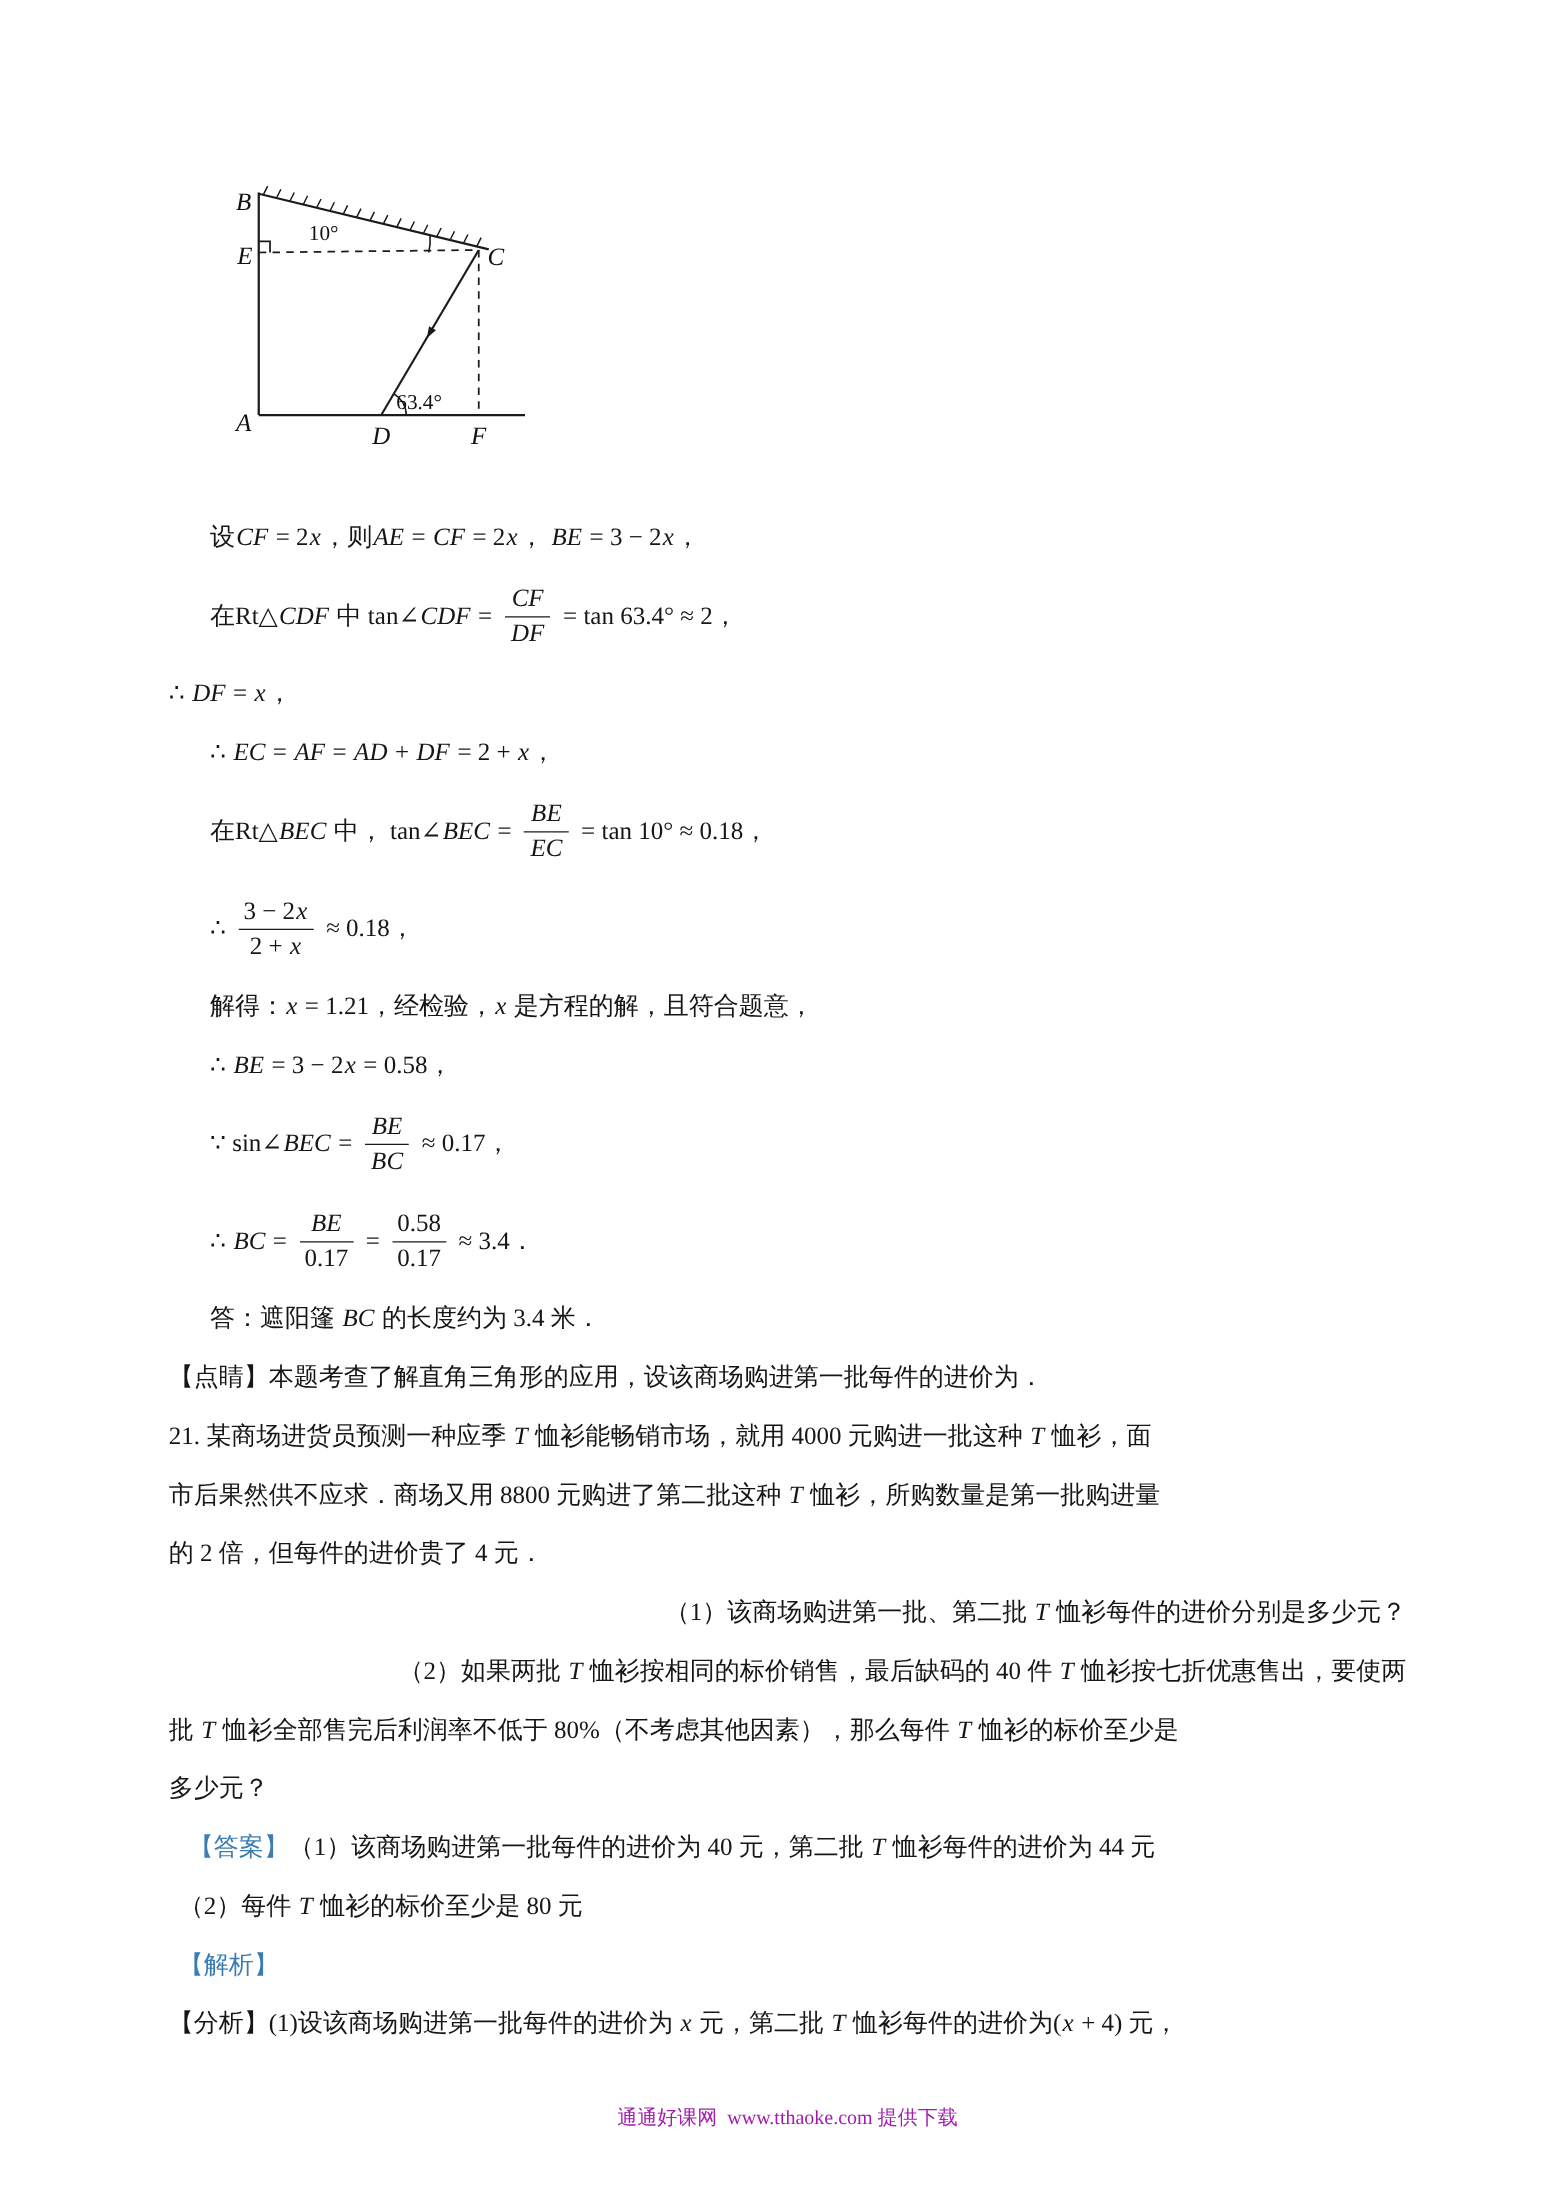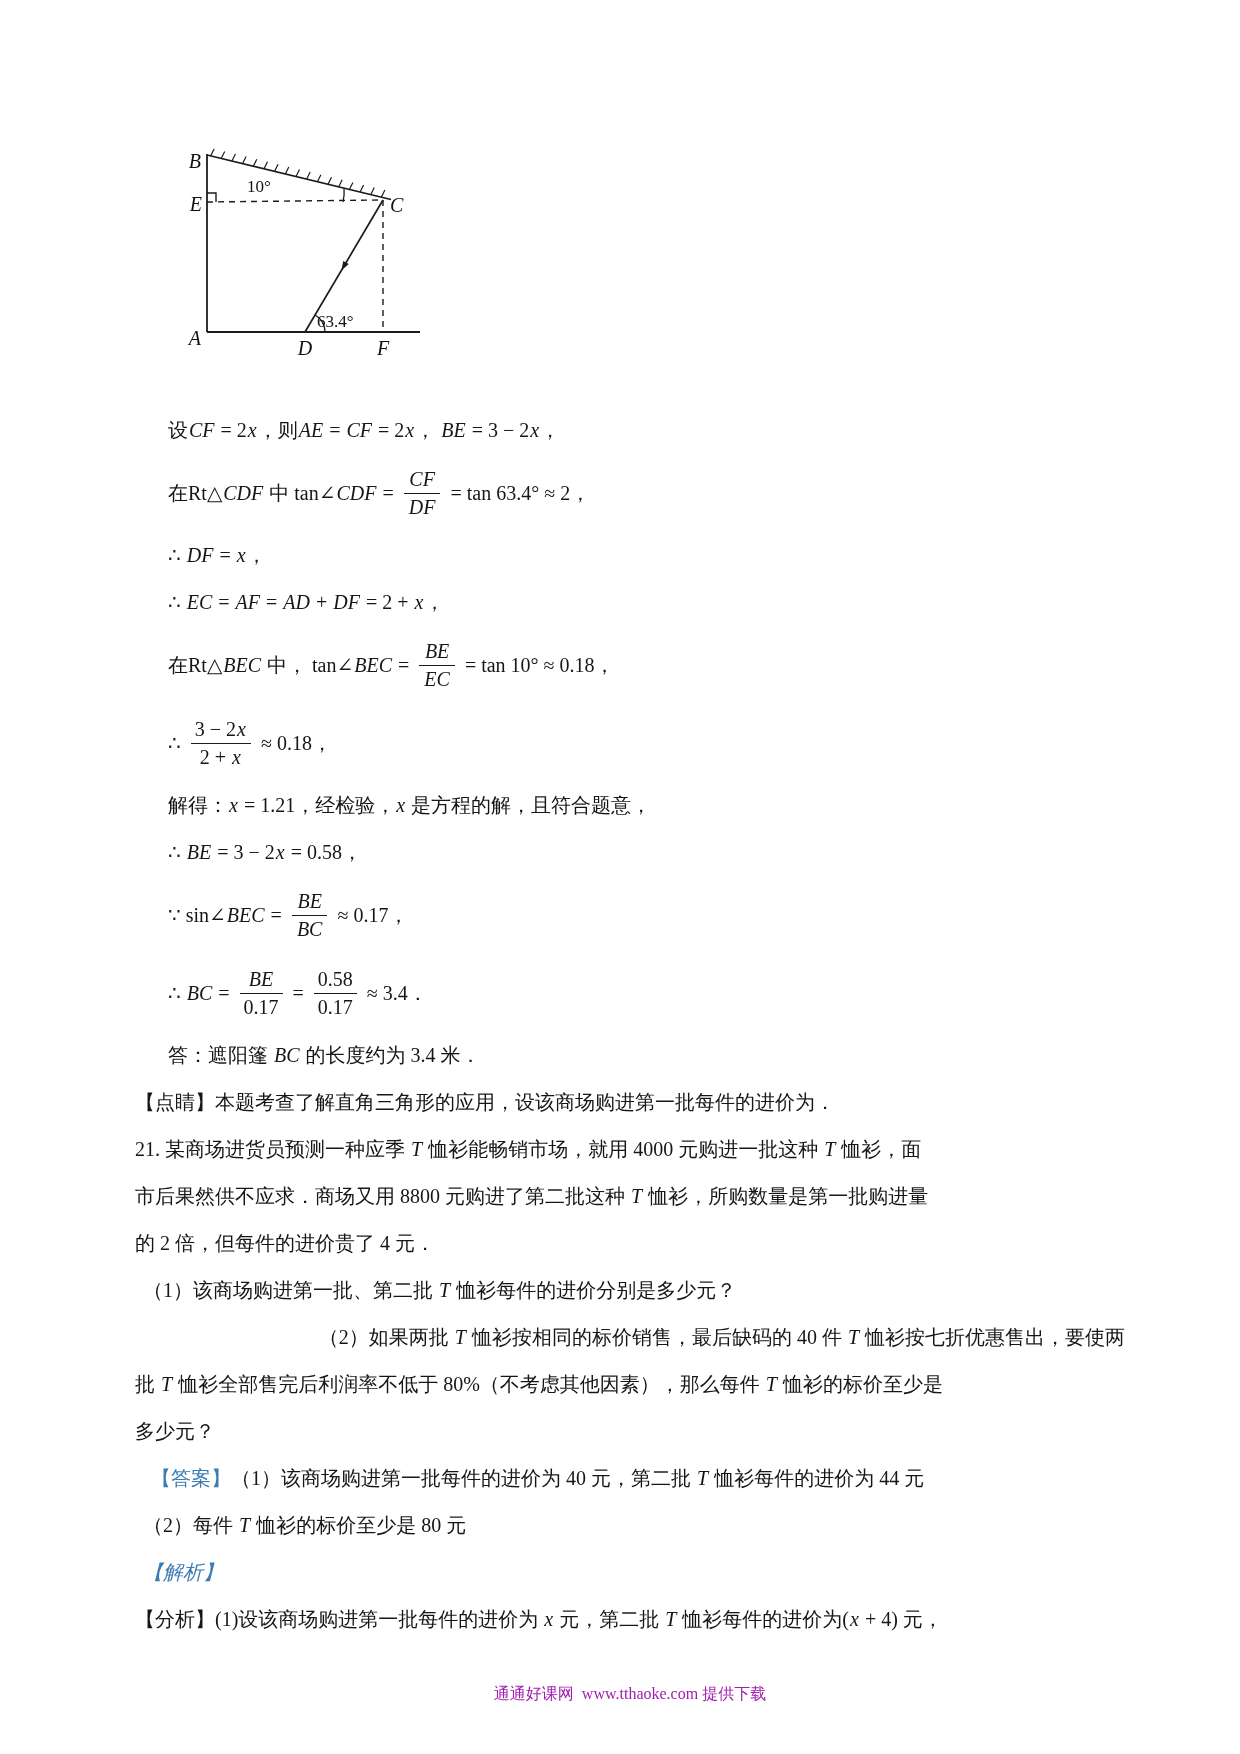--- a/index.html
+++ b/index.html
@@ -71,21 +71,21 @@
         <span class="mx"><i>CDF</i></span>
         <span class="tx"> 中 tan∠</span>
         <span class="mx"><i>CDF</i></span>
         <span class="tx"> = </span>
         <span class="frac">
           <span class="num"><i>CF</i></span>
           <span class="den"><i>DF</i></span>
         </span>
         <span class="tx"> = tan 63.4° ≈ 2，</span>
       </p>
-      <p style="margin-left: 33px;"><span class="tx">∴ </span><span class="mx"><i>DF</i> = <i>x</i></span><span class="tx">，</span></p>
+      <p style=""><span class="tx">∴ </span><span class="mx"><i>DF</i> = <i>x</i></span><span class="tx">，</span></p>
       <p style="margin-left: 33px;"><span class="tx">∴ </span><span class="mx"><i>EC</i> = <i>AF</i> = <i>AD</i> + <i>DF</i> = 2 + <i>x</i></span><span class="tx">，</span></p>
       <p class="f" style="margin-left: 33px;">
         <span class="tx">在Rt△</span>
         <span class="mx"><i>BEC</i></span>
         <span class="tx"> 中， tan∠</span>
         <span class="mx"><i>BEC</i></span>
         <span class="tx"> = </span>
         <span class="frac">
           <span class="num"><i>BE</i></span>
           <span class="den"><i>EC</i></span>
@@ -128,27 +128,27 @@
         <span class="tx"> ≈ 3.4．</span>
       </p>
       <p style="margin-left: 33px;"><span class="tx">答：遮阳篷 </span><span class="mx"><i>BC</i></span><span class="tx"> 的长度约为 3.4 米．</span></p>
       <p><span class="tx">【点睛】本题考查了解直角三角形的应用，设该商场购进第一批每件的进价为．</span></p>
     </section>
 
   <section class="problem">
       <p><span class="tx">21. 某商场进货员预测一种应季 </span><span class="mx"><i>T</i></span><span class="tx"> 恤衫能畅销市场，就用 4000 元购进一批这种 </span><span class="mx"><i>T</i></span><span class="tx"> 恤衫，面</span></p>
       <p><span class="tx">市后果然供不应求．商场又用 8800 元购进了第二批这种 </span><span class="mx"><i>T</i></span><span class="tx"> 恤衫，所购数量是第一批购进量</span></p>
       <p><span class="tx">的 2 倍，但每件的进价贵了 4 元．</span></p>
-      <p style="margin-left: 8px;"><span class="tx">（1）该商场购进第一批、第二批 </span><span class="mx"><i>T</i></span><span class="tx"> 恤衫每件的进价分别是多少元？</span></p>
+      <p style="margin-left: 8px; text-align: right;"><span class="tx">（1）该商场购进第一批、第二批 </span><span class="mx"><i>T</i></span><span class="tx"> 恤衫每件的进价分别是多少元？</span></p>
       <p style="margin-left: 8px; text-align: right;"><span class="tx">（2）如果两批 </span><span class="mx"><i>T</i></span><span class="tx"> 恤衫按相同的标价销售，最后缺码的 40 件 </span><span class="mx"><i>T</i></span><span class="tx"> 恤衫按七折优惠售出，要使两</span></p>
       <p><span class="tx">批 </span><span class="mx"><i>T</i></span><span class="tx"> 恤衫全部售完后利润率不低于 80%（不考虑其他因素），那么每件 </span><span class="mx"><i>T</i></span><span class="tx"> 恤衫的标价至少是</span></p>
       <p><span class="tx">多少元？</span></p>
       <p style="margin-left: 16px;"><span class="tag">【答案】</span><span class="tx">（1）该商场购进第一批每件的进价为 40 元，第二批 </span><span class="mx"><i>T</i></span><span class="tx"> 恤衫每件的进价为 44 元</span></p>
       <p style="margin-left: 8px;"><span class="tx">（2）每件 </span><span class="mx"><i>T</i></span><span class="tx"> 恤衫的标价至少是 80 元</span></p>
-      <p style="margin-left: 8px; font-style: italic;"><span class="tag">【解析】</span></p>
+      <p style="margin-left: 8px;"><span class="tag">【解析】</span></p>
       <p><span class="tx">【分析】(1)设该商场购进第一批每件的进价为 </span><span class="mx"><i>x</i></span><span class="tx"> 元，第二批 </span><span class="mx"><i>T</i></span><span class="tx"> 恤衫每件的进价为</span><span class="mx">(<i>x</i> + 4)</span><span class="tx"> 元，</span></p>
     </section>
 
   <footer class="footer">
     <span class="tx">通通好课网  www.tthaoke.com 提供下载</span>
   </footer>
 
 </div>
 
 </body></html>

